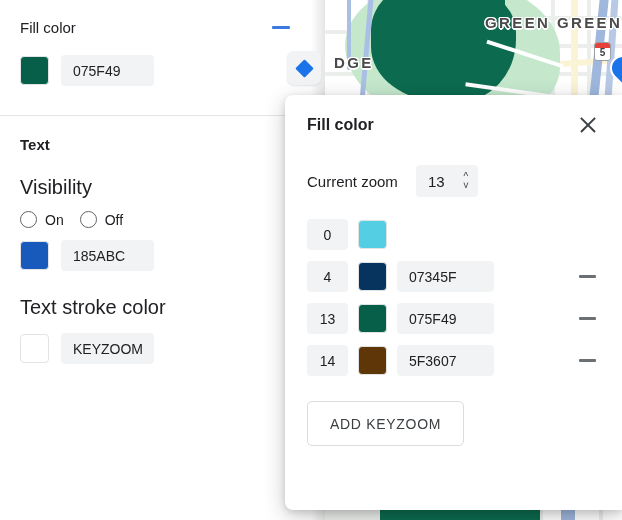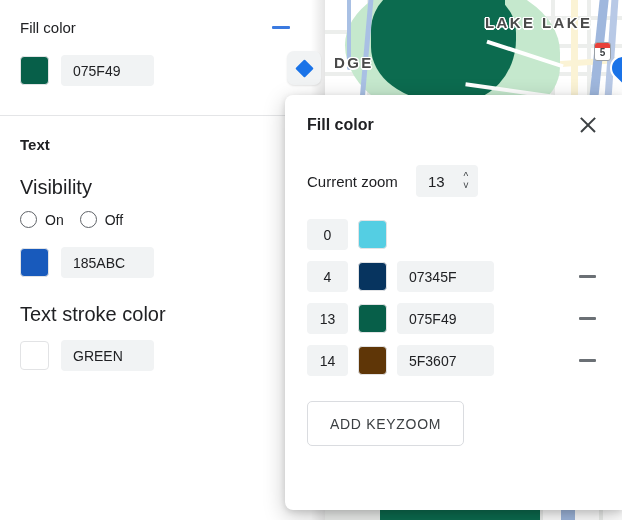--- a/index.html
+++ b/index.html
@@ -426,21 +426,21 @@
     <div class="transit-dots" style="left:289px; top:185px; height:90px;"></div>
     <div class="transit-dots" style="left:289px; top:288px; height:110px;"></div>
     <div class="transit-dots" style="left:289px; top:410px; height:100px;"></div>
 
     <div class="park-dark" style="left:55px; top:500px; width:160px; height:28px; border-radius:0;"></div>
     <div class="blk" style="left:218px; top:502px; width:26px; height:20px;"></div>
     <div class="blk" style="left:248px; top:502px; width:26px; height:20px;"></div>
     <div class="water" style="left:236px; top:500px; width:14px; height:22px; background:#9fb7dd;"></div>
     <div class="blk" style="left:278px; top:502px; width:28px; height:20px;"></div>
 
-    <div class="map-label" style="left:160px; top:14px; font-size:15px;">LAKE LAKE</div>
+    <div class="map-label" style="left:160px; top:14px; font-size:15px;">GREEN GREEN</div>
     <div class="map-label" style="left:9px; top:54px; font-size:15px;">DGE</div>
 
     <div class="shield" style="left:269px; top:42px;">5</div>
 
     <div class="pin" style="left:285px; top:55px;"></div>
     <div class="map-letter" style="left:290px; top:97px;">a</div>
     <div class="map-letter" style="left:290px; top:180px;">a</div>
   </div>
 
   <div id="side-panel">
@@ -469,30 +469,30 @@
           <span class="radio-circle"></span>
           <span class="radio-label">On</span>
         </div>
         <div class="radio-item">
           <span class="radio-circle"></span>
           <span class="radio-label">Off</span>
         </div>
       </div>
 
 
-      <div class="color-row" style="margin-top:19px;">
+      <div class="color-row" style="margin-top:12px;">
         <div class="swatch" id="sw-textfill" style="background: rgb(24, 90, 188);"></div>
         <div class="hexfield">185ABC</div>
       </div>
 
       <div class="field-label" style="margin-top:25px;">Text stroke color</div>
 
       <div class="color-row" style="margin-top:14px;">
         <div class="swatch" id="sw-textstroke" style="background: rgb(255, 255, 255);"></div>
-        <div class="hexfield">GREEN</div>
+        <div class="hexfield">KEYZOOM</div>
       </div>
 
     </div>
   </div>
 
   <div class="diamond-btn">
     <span class="dia"></span>
   </div>
 
   <div id="dialog">

